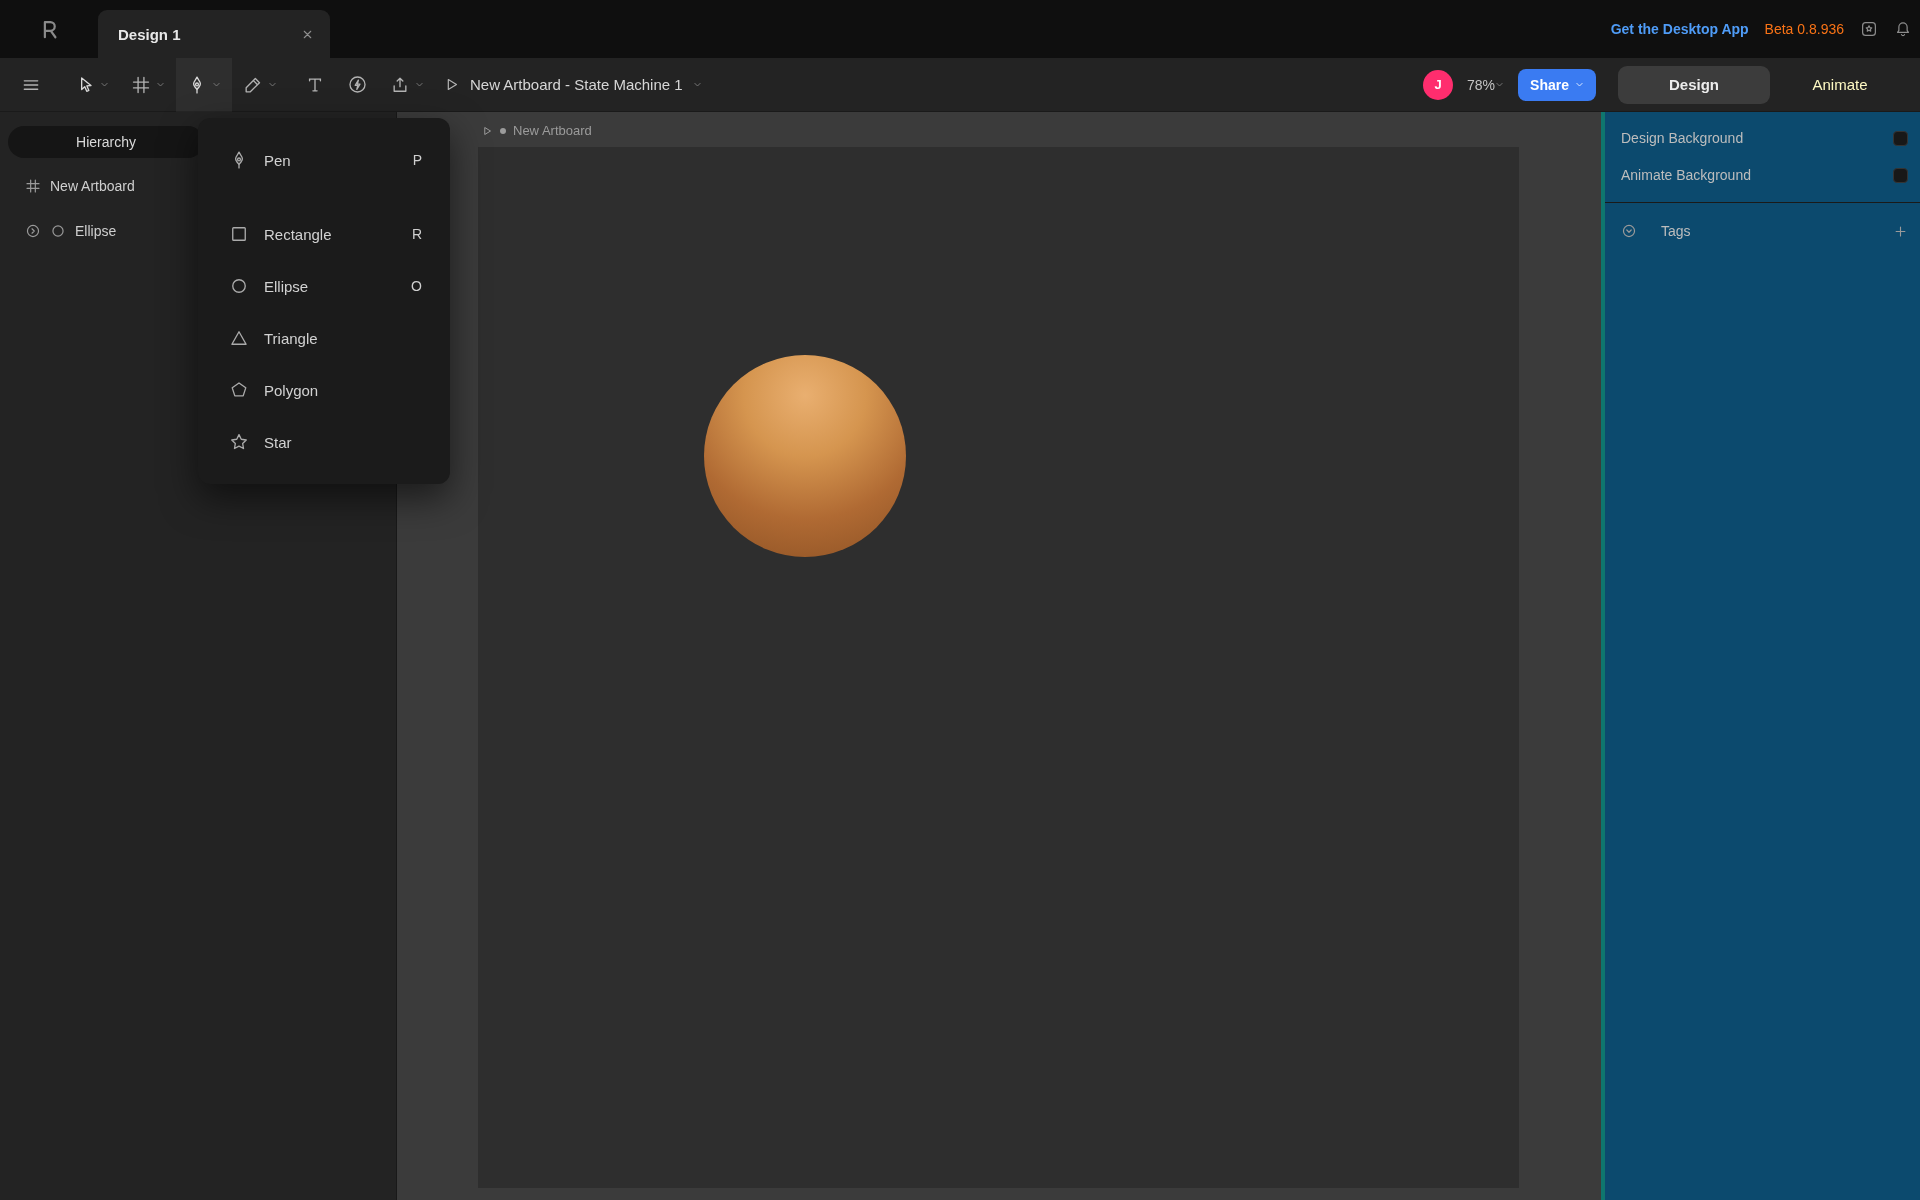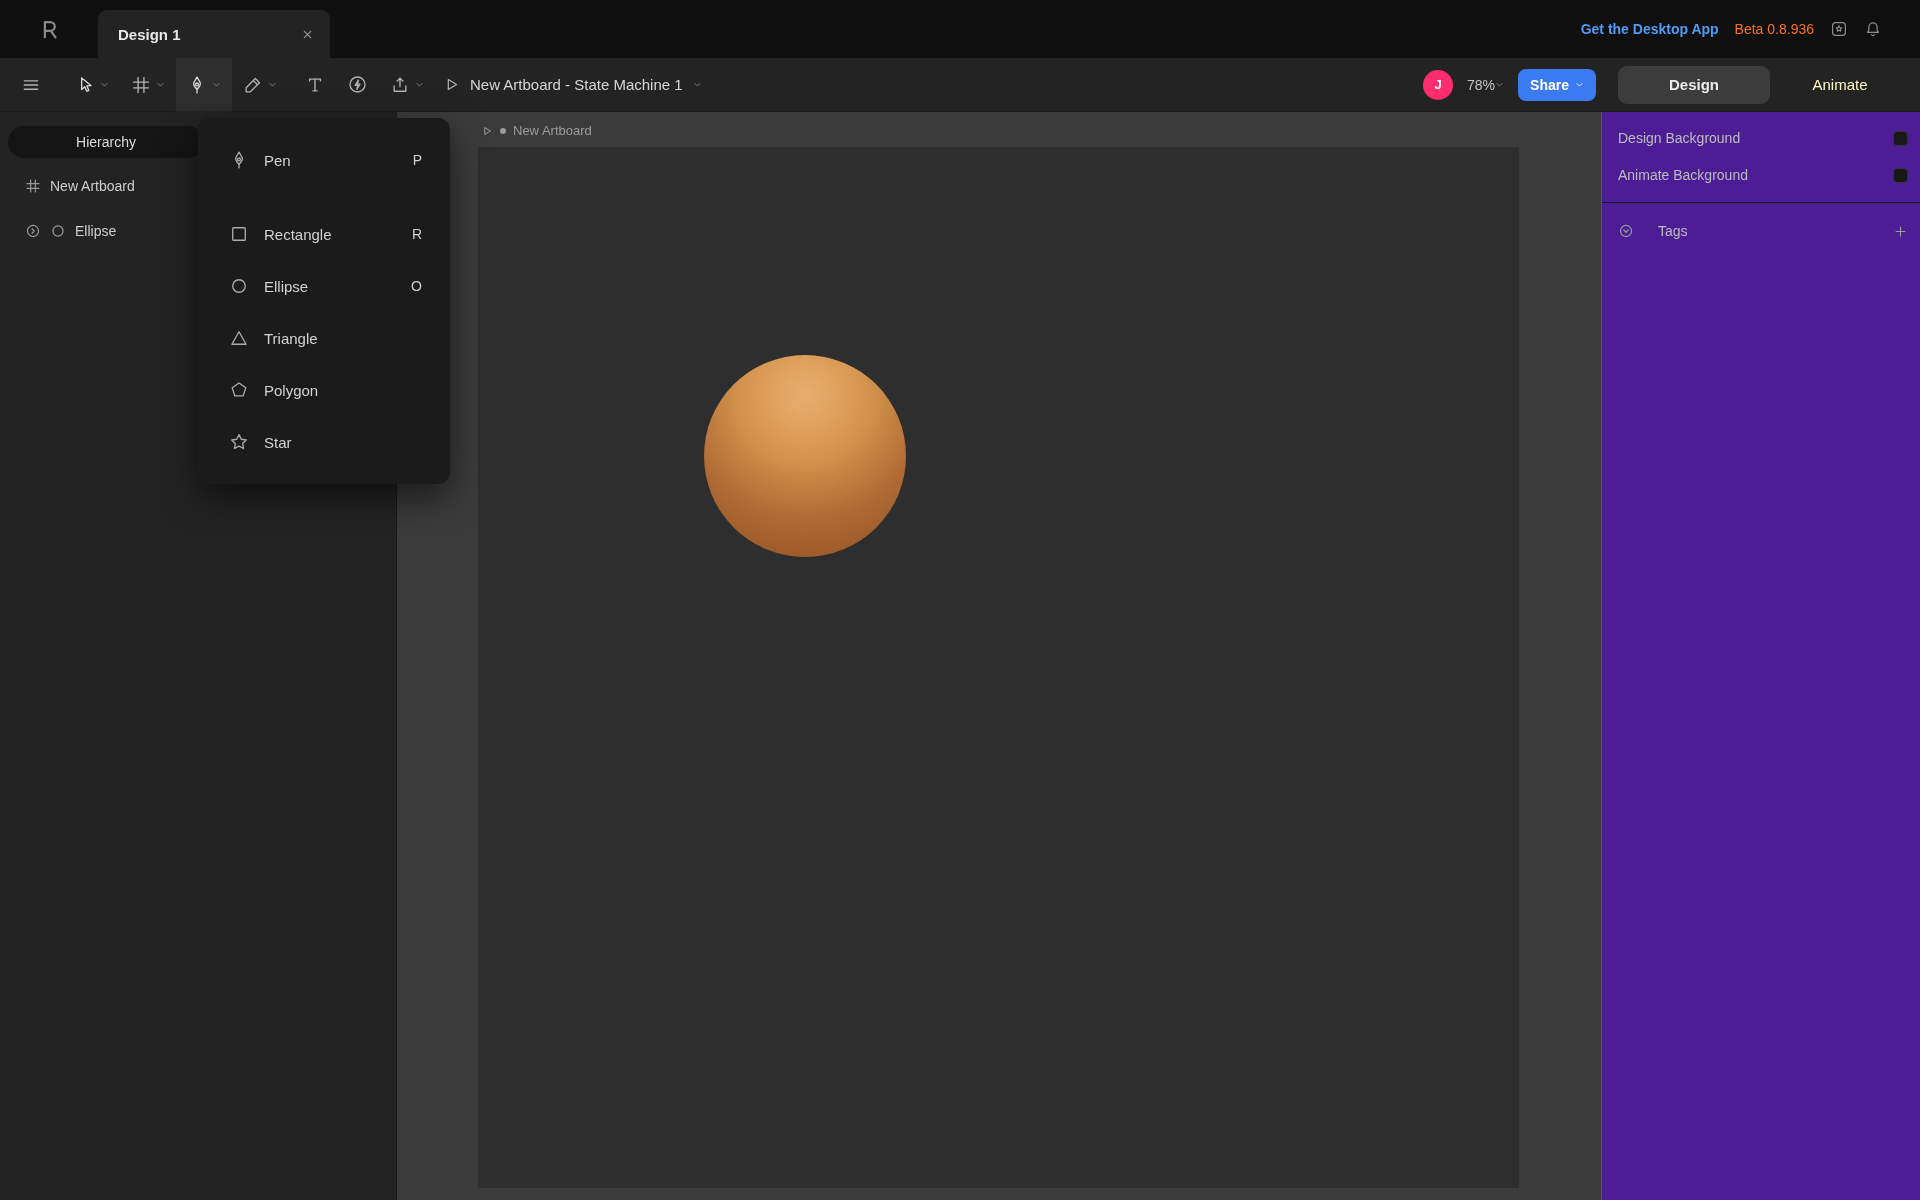--- a/index.html
+++ b/index.html
@@ -10,21 +10,21 @@
   .ic{color:#b3b3b3;display:flex;align-items:center;justify-content:center}
 
   
   .topbar{position:absolute;top:0;left:0;width:1920px;height:58px;background:#0f0f0f;
     display:flex;align-items:flex-end}
   .logo-wrap{width:98px;height:58px;display:flex;align-items:center;justify-content:center}
   .tab{height:48px;width:232px;background:#232323;border-radius:9px 9px 0 0;
     display:flex;align-items:center;padding:0 16px 0 20px}
   .tab-title{font-weight:700;font-size:15px;color:#e8e8e8}
   .tab-close{margin-left:auto;color:#8f8f8f;cursor:pointer}
-  .topbar-right{margin-left:auto;height:58px;display:flex;align-items:center;gap:16px;padding-right:38px}
+  .topbar-right{margin-left:auto;height:58px;display:flex;align-items:center;gap:16px;padding-right:8px}
   .desktop-link{color:#4f9cf7;font-weight:700;font-size:14px;text-decoration:none;cursor:pointer}
   .beta{color:#f97316;font-size:14px}
   .topbar-right .ic{color:#8d8d8d}
 
   
   .toolbar{position:absolute;top:58px;left:0;width:1920px;height:54px;background:#232323;
     border-bottom:1px solid #1a1a1a;display:flex;align-items:center}
   .tool{height:54px;display:flex;align-items:center;gap:5px;padding:0 11px;cursor:pointer}
   .tool.first{margin-left:10px}
   .tool .chev{color:#7d7d7d}
@@ -71,22 +71,22 @@
   
   .canvas{position:absolute;top:112px;left:397px;width:1204px;height:1088px;background:#3b3b3b}
   .artboard-label{position:absolute;top:11px;left:84px;display:flex;align-items:center;gap:7px;
     color:#9b9b9b;font-size:13px;cursor:pointer}
   .dot{width:6px;height:6px;border-radius:50%;background:#9b9b9b}
   .artboard{position:absolute;left:81px;top:35px;width:1041px;height:1041px;background:#2e2e2e}
   .sphere{position:absolute;left:226px;top:208px;width:202px;height:202px;border-radius:50%;
     background:radial-gradient(circle at 50% 20%, #e9af70 0%, #d5954f 32%, #b06a33 65%, #8c5124 100%)}
 
   
-  .inspector{position:absolute;top:112px;left:1601px;width:319px;height:1088px;background:#4c1d95;
-    border-left:1px solid #0f766e}
+  .inspector{position:absolute;top:112px;left:1601px;width:319px;height:1088px;background:#0c4a6e;
+    border-left:4px solid #0f766e}
   .insp-row{position:absolute;left:0;width:100%;height:34px;display:flex;align-items:center;
     padding:0 16px;font-size:14px;color:#bdbdbd}
   .insp-row .swatch{position:absolute;right:12px;width:15px;height:15px;border-radius:4px;
     background:#181818;border:1px solid #343434;cursor:pointer}
   .row-design-bg{top:9px}
   .row-animate-bg{top:46px}
   .insp-divider{position:absolute;top:90px;left:0;width:100%;height:1px;background:#1a1a1a}
   .row-tags{top:102px;gap:24px}
   .row-tags .ic{color:#9a9a9a}
   .plus-btn{position:absolute;right:12px;color:#9a9a9a;cursor:pointer}

